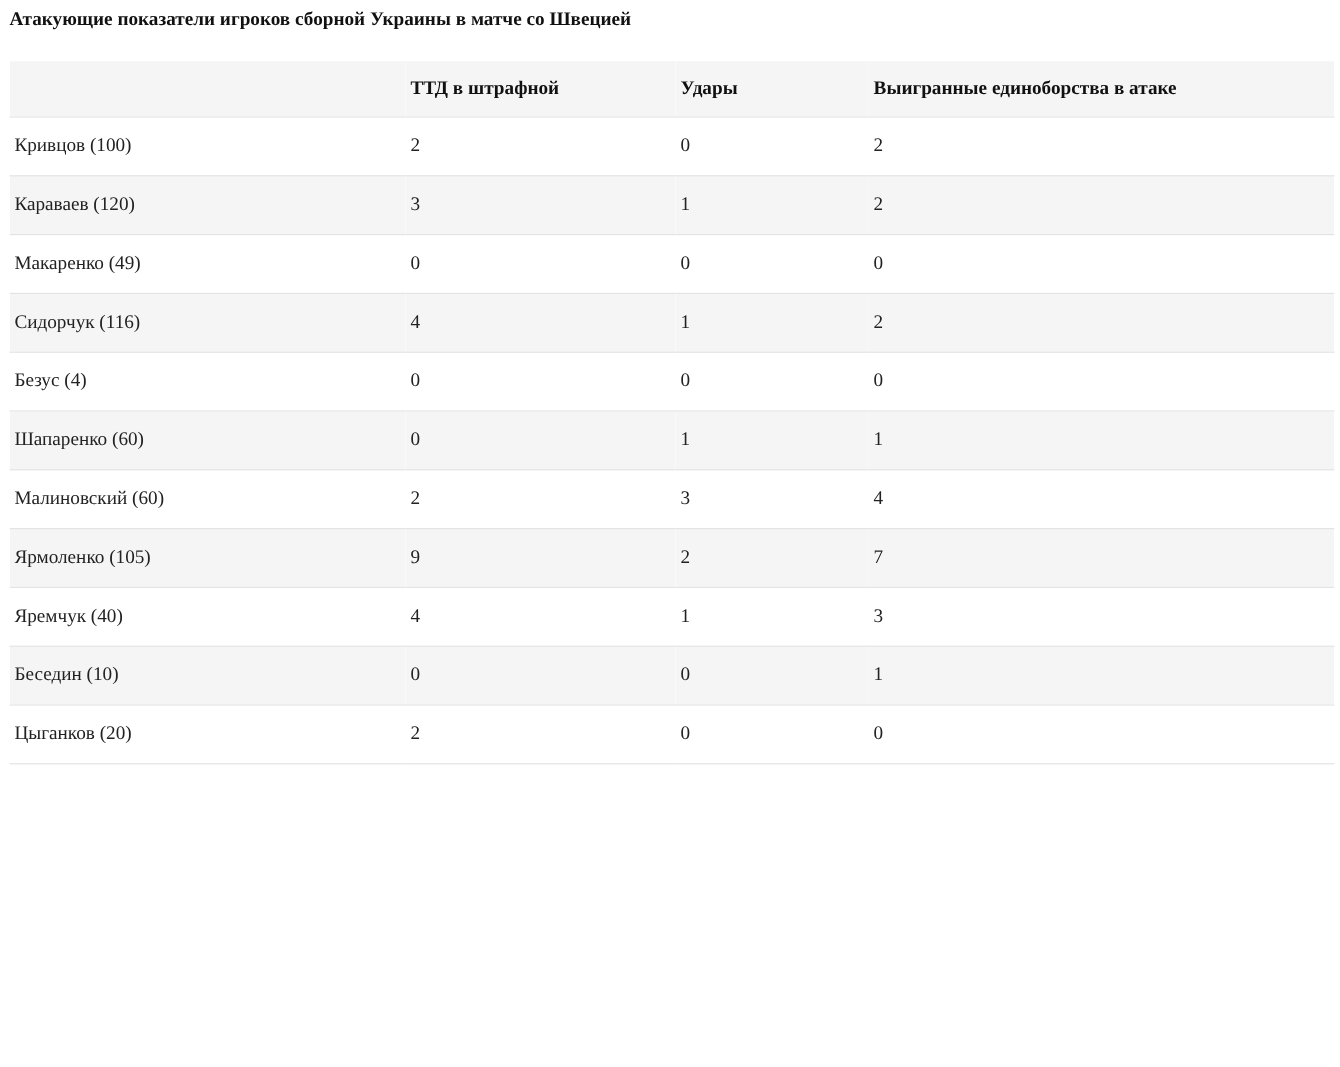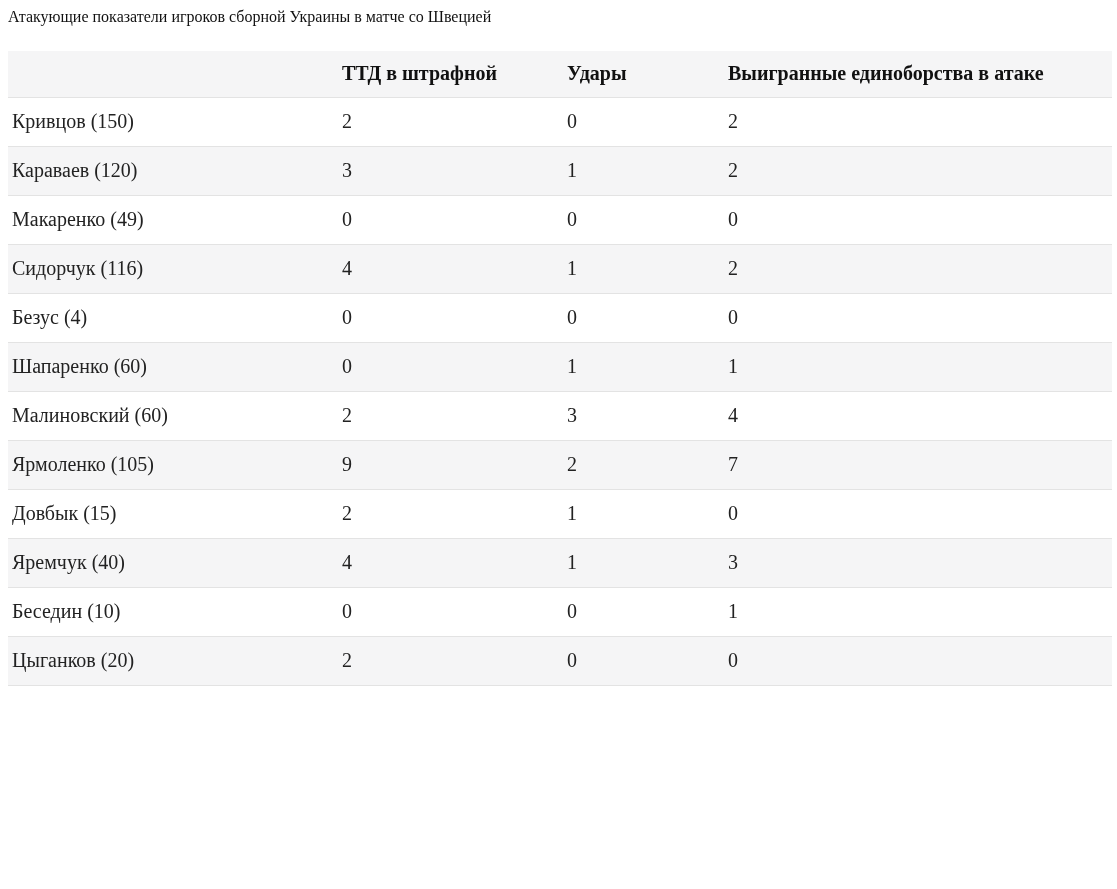--- a/index.html
+++ b/index.html
@@ -19,29 +19,29 @@
     height: 889px;
     overflow: hidden;
     font-family: "Liberation Serif", "DejaVu Serif", serif;
     color: var(--text);
   }
   .page-title {
     margin: 0;
     padding: 7px 20px 0 8px;
     font-size: 16px;
     line-height: 19px;
-    font-weight: normal;
+    font-weight: bold;
     color: var(--title_text);
   }
   table.stats-table {
     margin: 25px 0 0 8px;
     width: 1104px;
     border-collapse: collapse;
     table-layout: fixed;
-    font-size: 20px;
+    font-size: 16px;
   }
   table.stats-table col.c1 { width: 330px; }
   table.stats-table col.c2 { width: 225px; }
   table.stats-table col.c3 { width: 161px; }
   table.stats-table col.c4 { width: auto; }
   table.stats-table th {
     height: 46px;
     padding: 0 4px 0 4px;
     text-align: left;
     vertical-align: middle;
@@ -81,21 +81,21 @@
   <thead>
     <tr>
       <th></th>
       <th>ТТД в штрафной</th>
       <th>Удары</th>
       <th>Выигранные единоборства в атаке</th>
     </tr>
   </thead>
   <tbody>
     <tr>
-      <td>Кривцов (150)</td>
+      <td>Кривцов (100)</td>
       <td>2</td>
       <td>0</td>
       <td>2</td>
     </tr>
     <tr>
       <td>Караваев (120)</td>
       <td>3</td>
       <td>1</td>
       <td>2</td>
     </tr>
@@ -129,26 +129,20 @@
       <td>3</td>
       <td>4</td>
     </tr>
     <tr>
       <td>Ярмоленко (105)</td>
       <td>9</td>
       <td>2</td>
       <td>7</td>
     </tr>
     <tr>
-      <td>Довбык (15)</td>
-      <td>2</td>
-      <td>1</td>
-      <td>0</td>
-    </tr>
-    <tr>
       <td>Яремчук (40)</td>
       <td>4</td>
       <td>1</td>
       <td>3</td>
     </tr>
     <tr>
       <td>Беседин (10)</td>
       <td>0</td>
       <td>0</td>
       <td>1</td>

